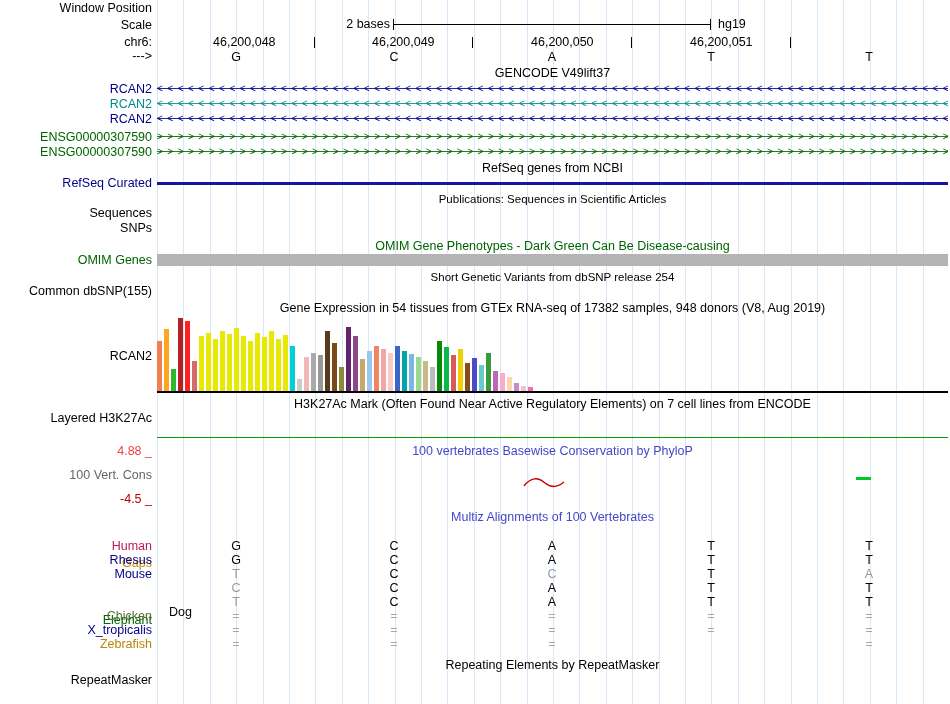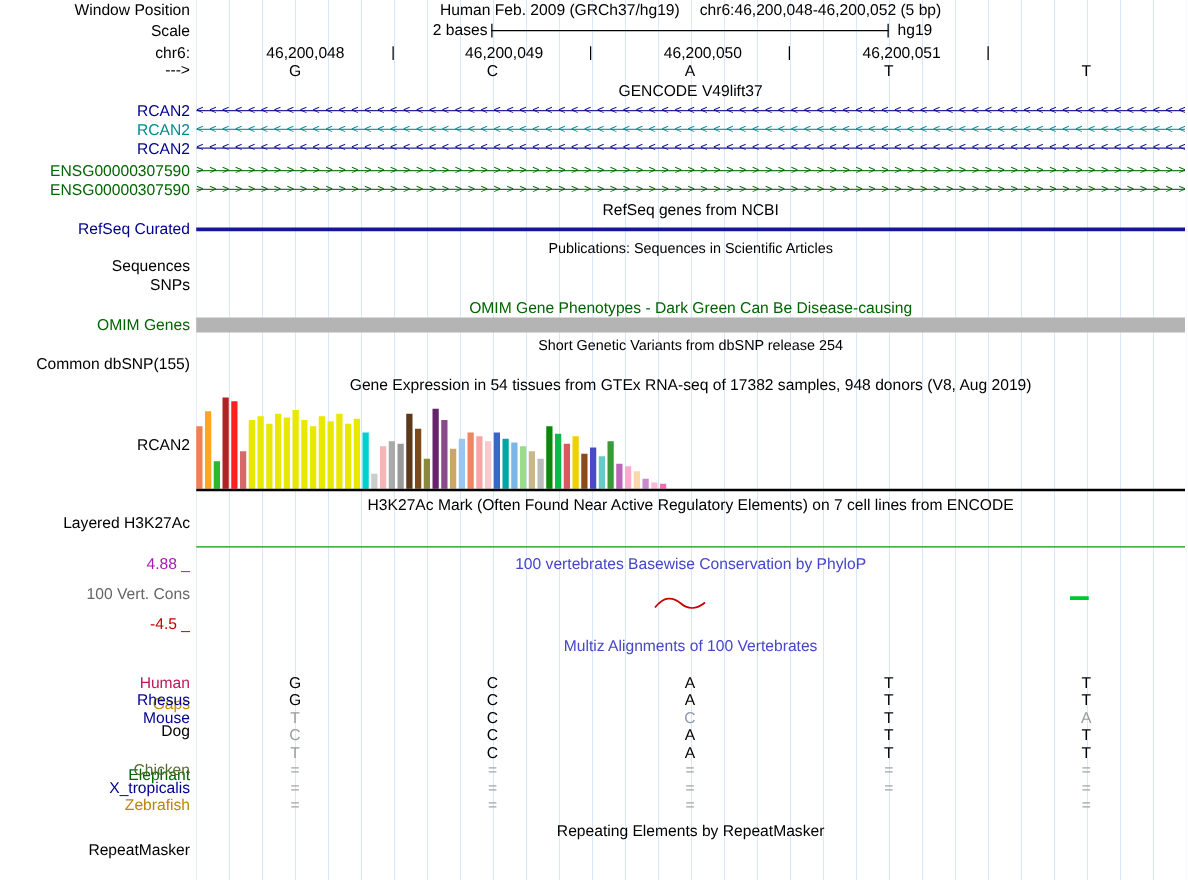--- a/index.html
+++ b/index.html
@@ -42,24 +42,20 @@
   .aln-cell { position:absolute; width:14px; text-align:center; }
   .scale-text { position:absolute; left:157px; width:233px; top:18px; height:13px; line-height:13px; text-align:right; }
 </style>
 </head>
 <body>
 
 <div id="screen">
   <div id="gridlines"></div>
 
   <div class="lbl" style="top:1px">Window Position</div>
-  <div class="headrow" style="top:1px">
-    <span>Human Feb. 2009 (GRCh37/hg19)</span>
-    <span>chr6:46,200,048-46,200,052 (5 bp)</span>
-  </div>
 
   <div class="lbl" style="top:18px">Scale</div>
   <div class="scale-text">2 bases</div>
   <div style="position:absolute;left:393px;top:24px;width:318px;height:1px;background:#000"></div>
   <div class="tick" style="left:393px;top:19px"></div>
   <div class="tick" style="left:710px;top:19px"></div>
   <div style="position:absolute;left:718px;top:17px;height:14px;line-height:14px">hg19</div>
 
   <div class="lbl" style="top:35px">chr6:</div>
   <div class="coord" style="left:213px;top:36px">46,200,048</div>
@@ -162,36 +158,36 @@
       <div class="bar" style="height: 8px; background: rgb(202, 138, 202);"></div>
       <div class="bar" style="height: 5px; background: rgb(250, 186, 218);"></div>
       <div class="bar" style="height: 4px; background: rgb(255, 105, 180);"></div>
     </div>
   <div class="hline" style="top:391px;height:2px;background:#000"></div>
 
   <div class="title" style="top:397px">H3K27Ac Mark (Often Found Near Active Regulatory Elements) on 7 cell lines from ENCODE</div>
   <div class="lbl" style="top:411px">Layered H3K27Ac</div>
   <div class="hline" style="top:437px;height:1px;background:#00a000"></div>
 
-  <div class="lbl" style="top: 444px; color: #a21caf;">4.88 _</div>
+  <div class="lbl" style="top: 444px; color: #ef4444;">4.88 _</div>
   <div class="title" style="top: 444px; color: rgb(70, 70, 200);">100 vertebrates Basewise Conservation by PhyloP</div>
   <div class="lbl" style="top: 468px; color: rgb(102, 102, 102);">100 Vert. Cons</div>
   <svg style="position:absolute;left:522px;top:474px" width="50" height="18" viewBox="0 0 50 18">
     <path d="M2 12 C 9 3, 16 3, 23 9 C 29 14, 36 13, 42 8" stroke="#c80000" stroke-width="1.4" fill="none"></path>
   </svg>
   <div style="position:absolute;left:856px;top:477px;width:15px;height:3px;background:#00c82a"></div>
   <div class="lbl" style="top: 492px; color: rgb(192, 0, 0);">-4.5 _</div>
 
   <div class="title" style="top: 510px; color: rgb(70, 70, 200);">Multiz Alignments of 100 Vertebrates</div>
   <div class="lbl" style="top: 556px; color: rgb(198, 138, 0);">Gaps</div>
 
   <div class="lbl" style="top: 539px; color: #be185d;">Human</div>
   <div class="lbl" style="top: 553px; color: rgb(0, 0, 139);">Rhesus</div>
   <div class="lbl" style="top: 567px; color: rgb(0, 0, 139);">Mouse</div>
-  <div class="lbl" style="top: 578px; color: rgb(0, 0, 0);">Dog</div>
+  <div class="lbl" style="top: 605px; color: rgb(0, 0, 0); margin-left: 40px;">Dog</div>
   <div class="lbl" style="top: 613px; color: rgb(0, 100, 0);">Elephant</div>
   <div class="lbl" style="top: 609px; color: rgb(85, 107, 47);">Chicken</div>
   <div class="lbl" style="top: 623px; color: rgb(0, 0, 139);">X_tropicalis</div>
   <div class="lbl" style="top: 637px; color: rgb(184, 134, 11);">Zebrafish</div>
 
   <div class="aln-row" style="top:539px">
       <span class="aln-cell" style="left: 72px; color: rgb(0, 0, 0);">G</span>
       <span class="aln-cell" style="left: 230px; color: rgb(0, 0, 0);">C</span>
       <span class="aln-cell" style="left: 388px; color: rgb(0, 0, 0);">A</span>
       <span class="aln-cell" style="left: 547px; color: rgb(0, 0, 0);">T</span>

